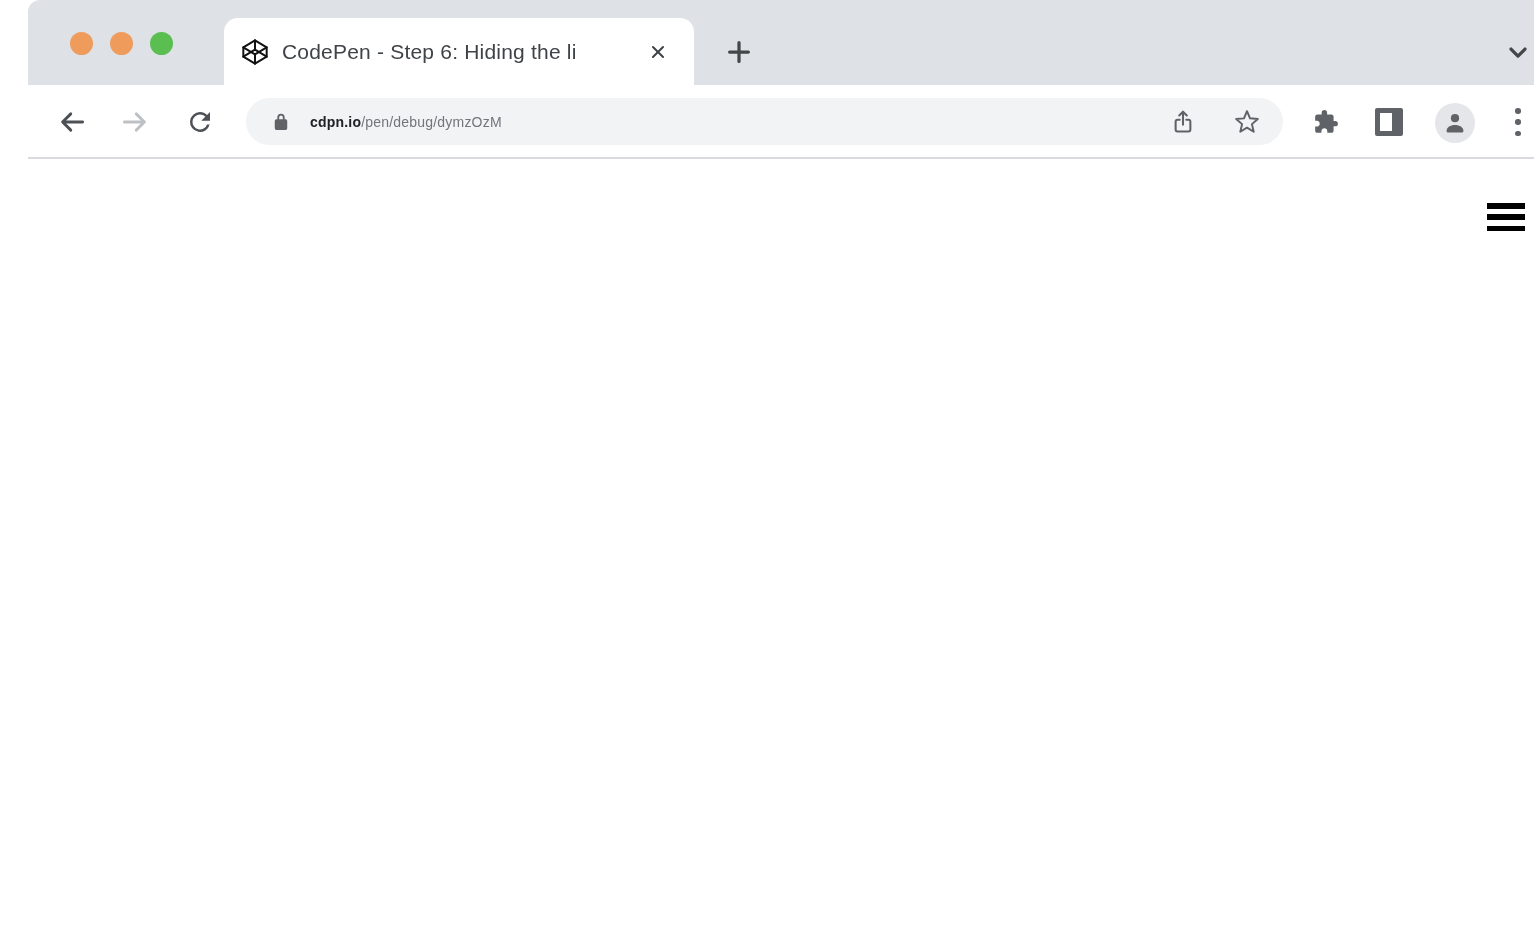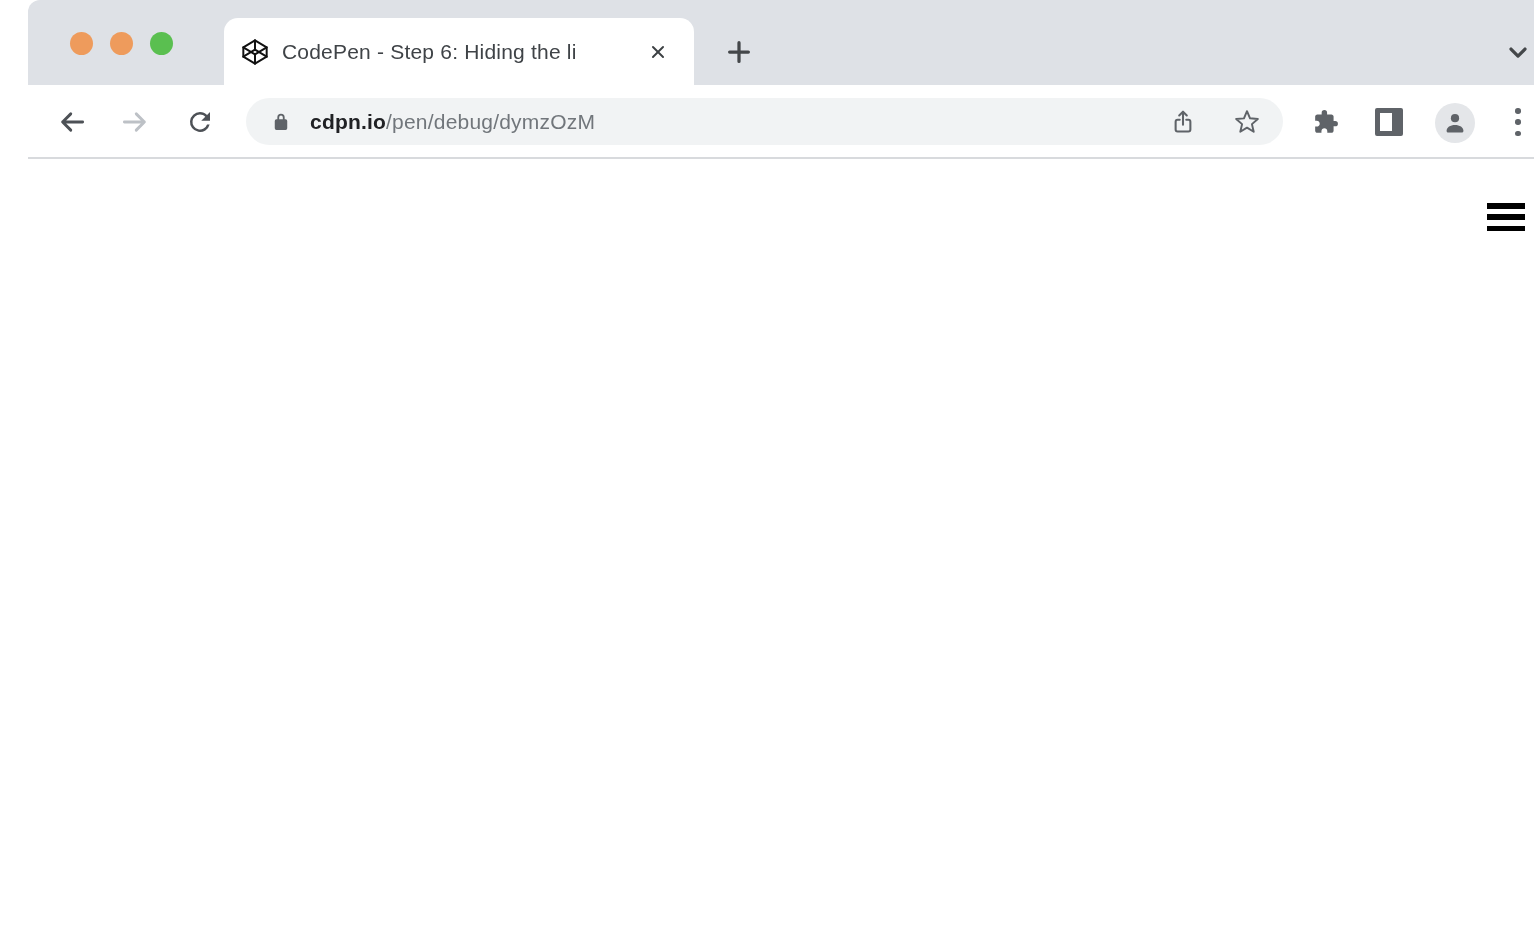--- a/index.html
+++ b/index.html
@@ -115,21 +115,21 @@
     left: 218px; top: 98px;
     width: 1037px; height: 47px;
     background: #f1f3f4;
     border-radius: 24px;
     display: flex;
     align-items: center;
     padding-left: 24px;
   }
   .url-text {
     margin-left: 18px;
-    font-size: 21px;
+    font-size: 14px;
     letter-spacing: 0.2px;
     white-space: nowrap;
   }
   .url-domain { color: #202124; font-weight: 700; font-weight: 600; }
   .url-path   { color: #71767b; }
 
   .tb-icon {
     position: absolute;
     top: 109px;
     width: 26px; height: 26px;

